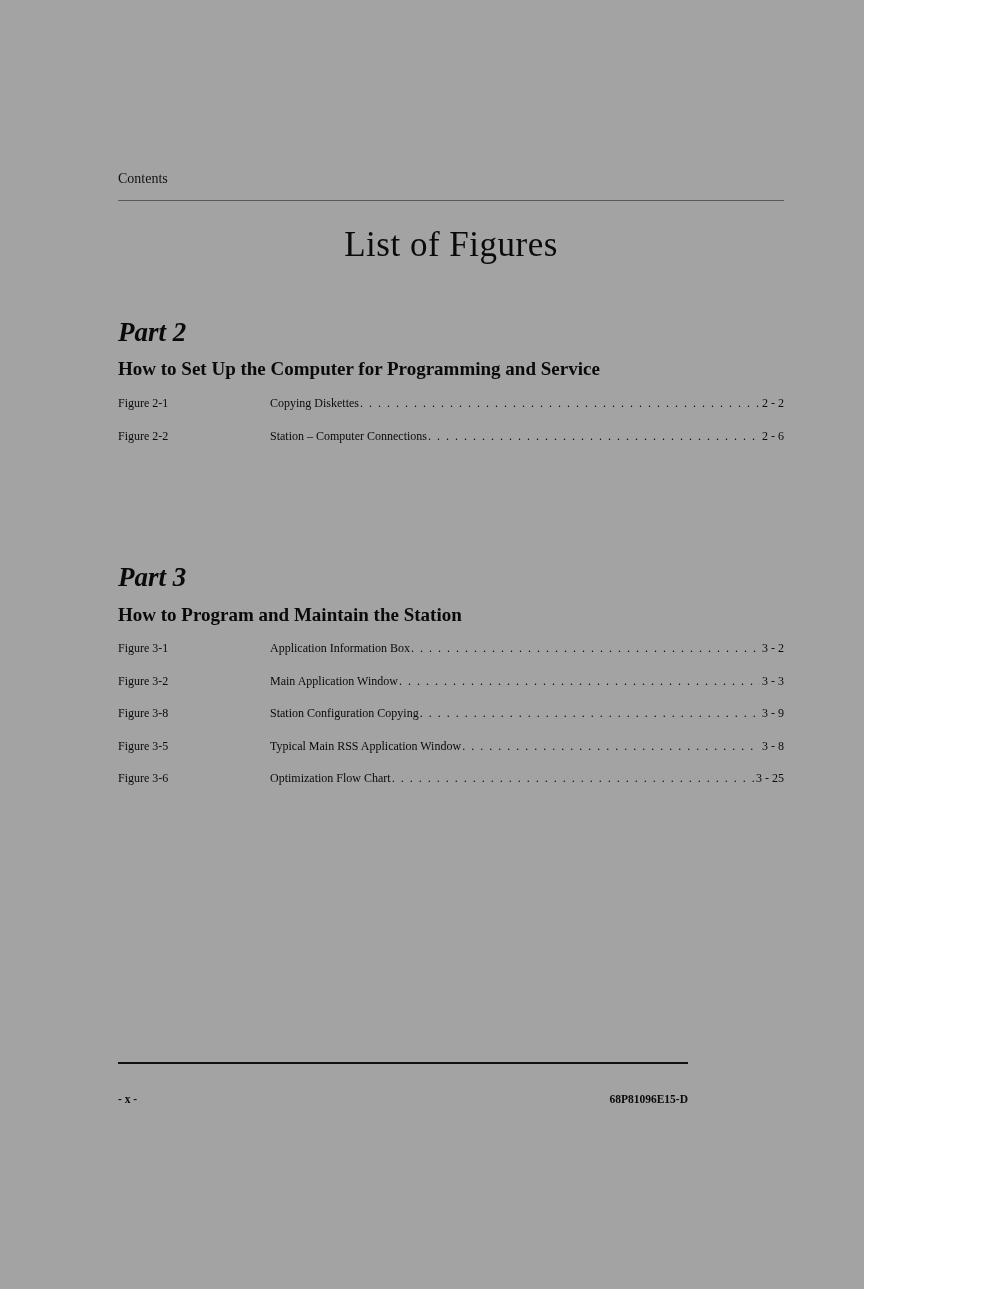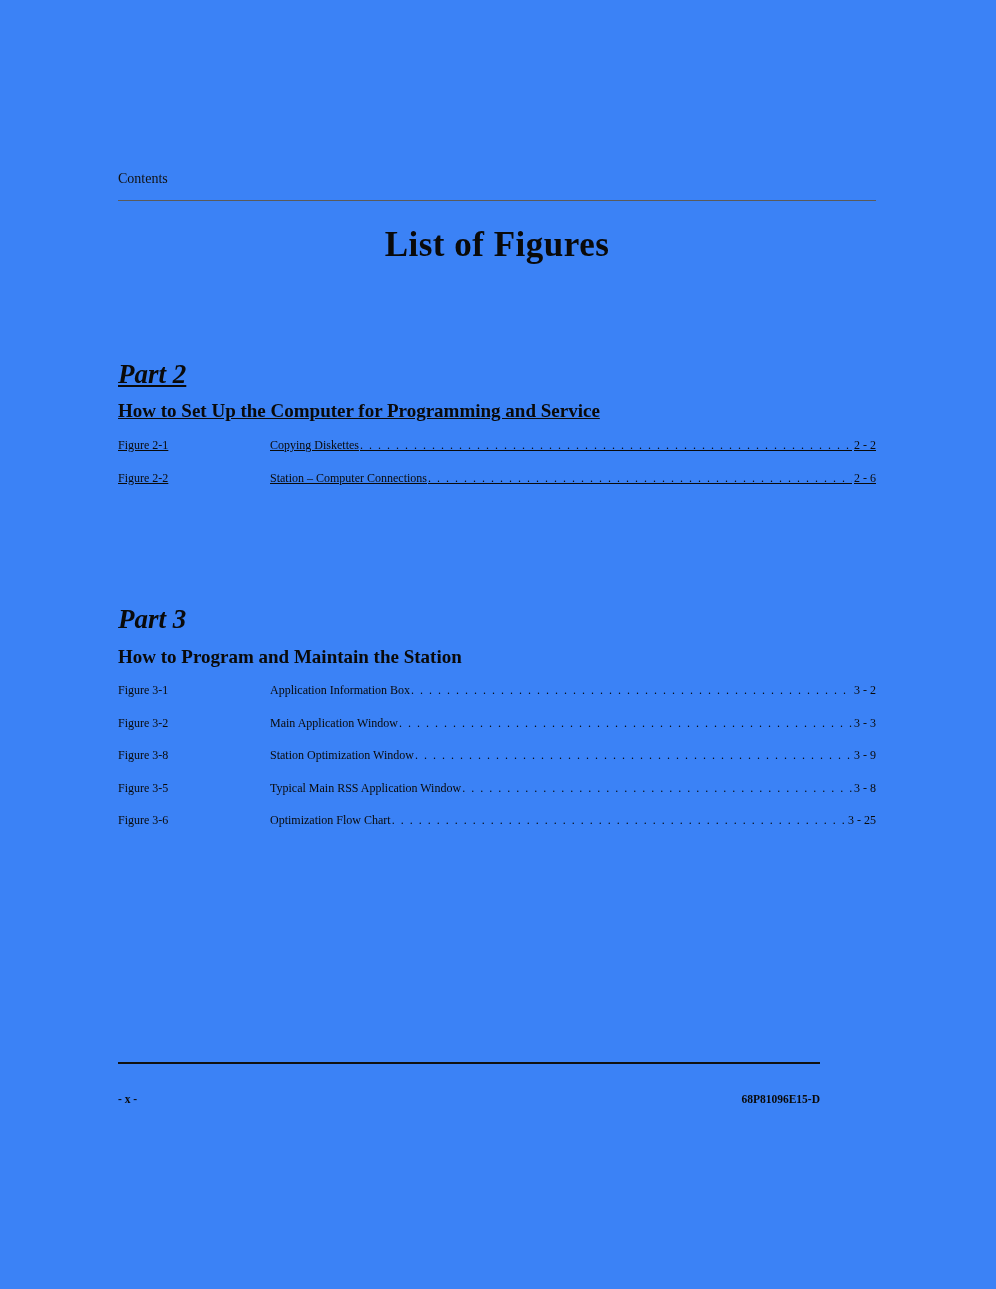--- a/index.html
+++ b/index.html
@@ -1,52 +1,52 @@
 <!DOCTYPE html>
 <html><head>
 <meta charset="utf-8">
 <style>
   * { margin: 0; padding: 0; box-sizing: border-box; }
   html, body { background: #ffffff; }
   .page {
     position: relative;
-    width: 996px;
+    width: 864px;
     height: 1289px;
-    background: #3b82f6;
+    background: #a3a3a3;
     color: #0a0a0a;
     font-family: "Liberation Serif", "DejaVu Serif", serif;
-    padding: 170px 120px 0 118px;
+    padding: 170px 80px 0 118px;
     overflow: hidden;
   }
 
   
   .contents-label {
     font-size: 14px;
     line-height: 17px;
     color: #111;
   }
   .header-rule {
     border: none;
     border-top: 1.5px solid #5a5a5a;
     margin-top: 13px;
   }
 
   
   .doc-title {
     text-align: center;
     font-size: 35px;
-    font-weight: bold;
+    font-weight: normal;
     letter-spacing: 0.5px;
     margin-top: 23px;
     line-height: 1.2;
   }
 
   
   .part { margin-top: 100px; }
-  .part.first { margin-top: 92px; text-decoration: underline; }
+  .part.first { margin-top: 50px; }
   .part-heading {
     font-size: 27px;
     font-weight: bold;
     font-style: italic;
     line-height: 1.2;
   }
   .part-subtitle {
     font-size: 19px;
     font-weight: bold;
     margin-top: 9px;
@@ -133,21 +133,21 @@
         <span class="fig-page">3 - 2</span>
       </div>
       <div class="toc-row">
         <span class="fig-label">Figure 3-2</span>
         <span class="fig-title">Main Application Window</span>
         <span class="leader"></span>
         <span class="fig-page">3 - 3</span>
       </div>
       <div class="toc-row">
         <span class="fig-label">Figure 3-8</span>
-        <span class="fig-title">Station Optimization Window</span>
+        <span class="fig-title">Station Configuration Copying</span>
         <span class="leader"></span>
         <span class="fig-page">3 - 9</span>
       </div>
       <div class="toc-row">
         <span class="fig-label">Figure 3-5</span>
         <span class="fig-title">Typical Main RSS Application Window</span>
         <span class="leader"></span>
         <span class="fig-page">3 - 8</span>
       </div>
       <div class="toc-row">

